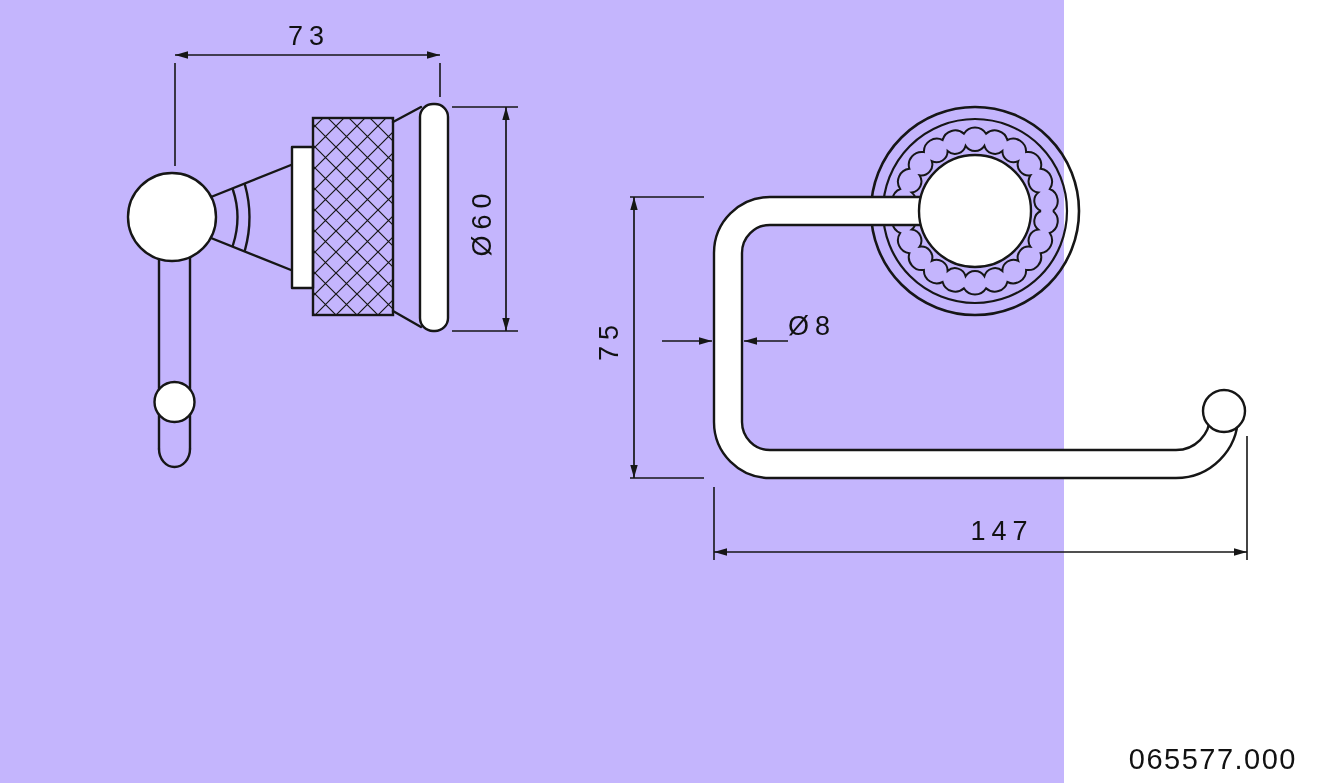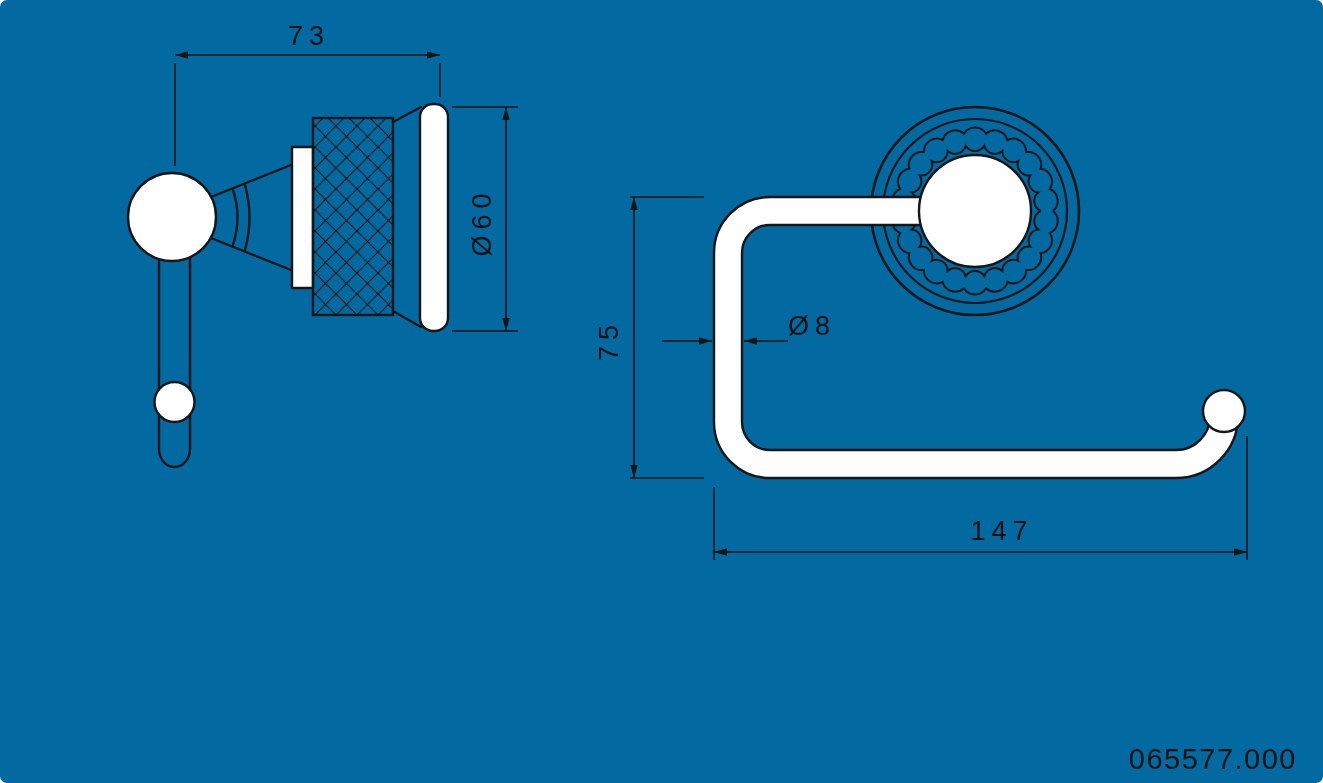--- a/index.html
+++ b/index.html
@@ -5,24 +5,23 @@
   html, body {
     margin: 0;
     padding: 0;
     background: #ffffff;
     width: 1323px;
     height: 783px;
     overflow: hidden;
   }
   .canvas {
     position: relative;
-    width: 1323px;
+    width: 1064px;
     height: 783px;
-    background: #0369a1;
-    border-radius: 7px;
+    background: #c4b5fd;
   }
   svg { display: block; }
 
   .part-line {
     fill: none;
     stroke: #161616;
     stroke-width: 2.4;
     stroke-linecap: round;
     stroke-linejoin: round;
   }

